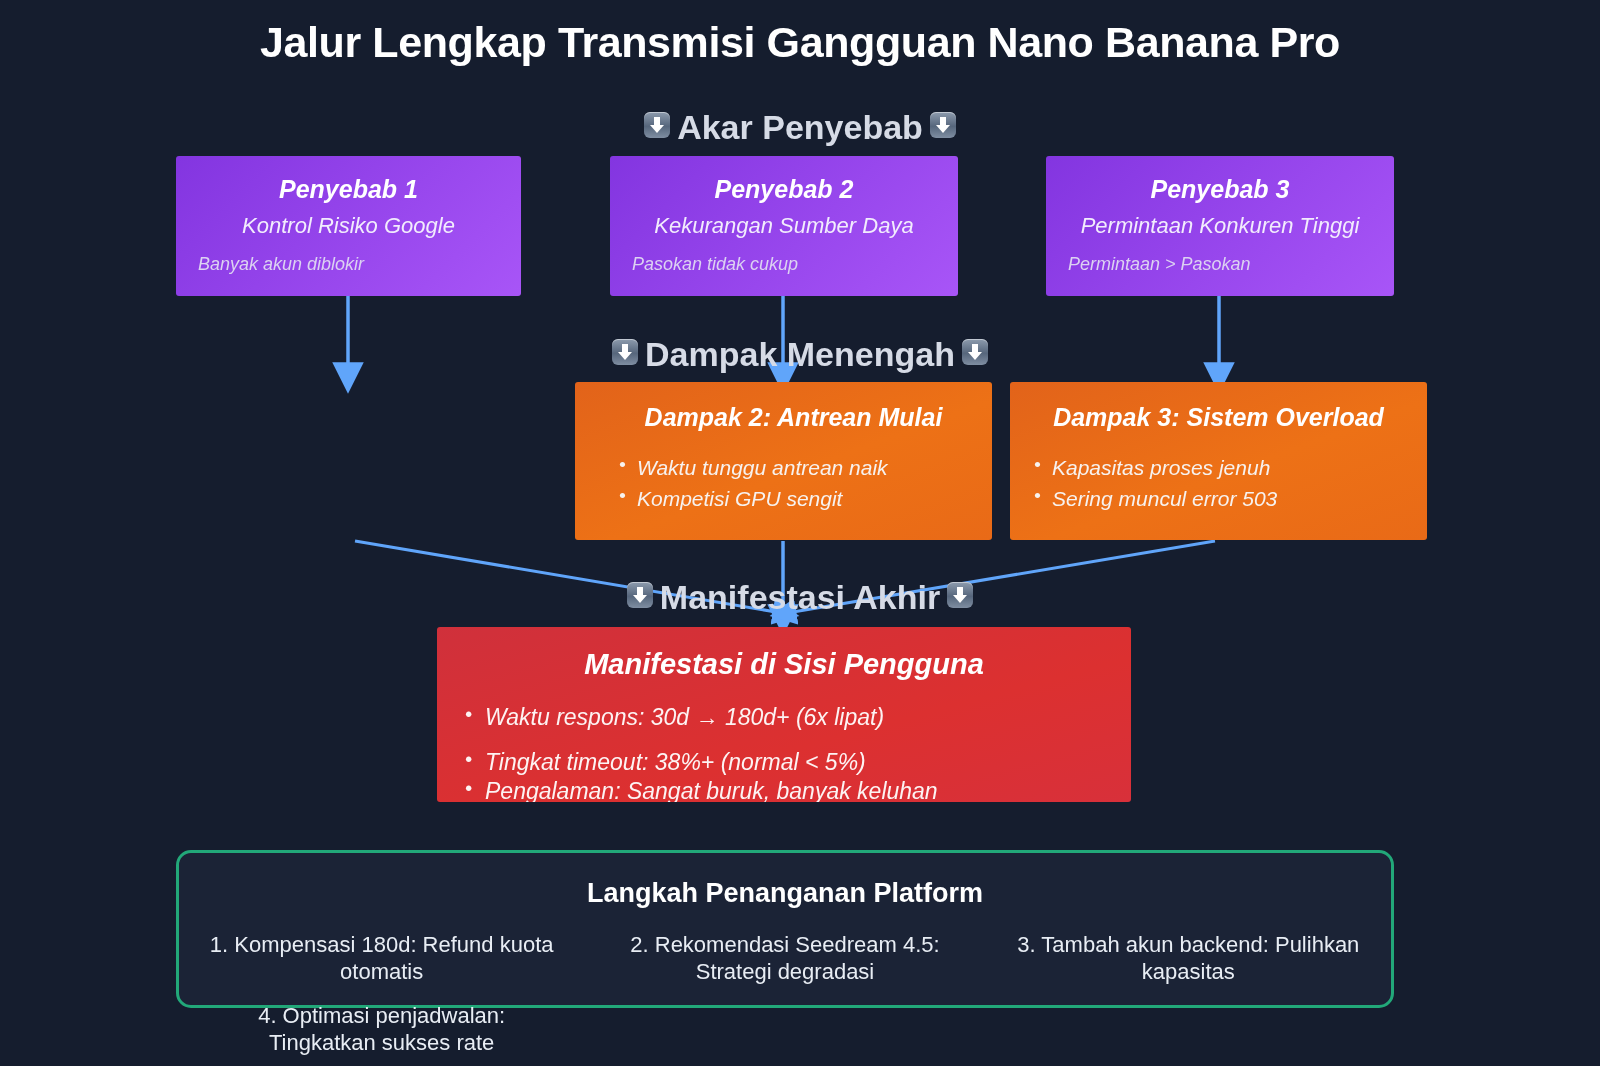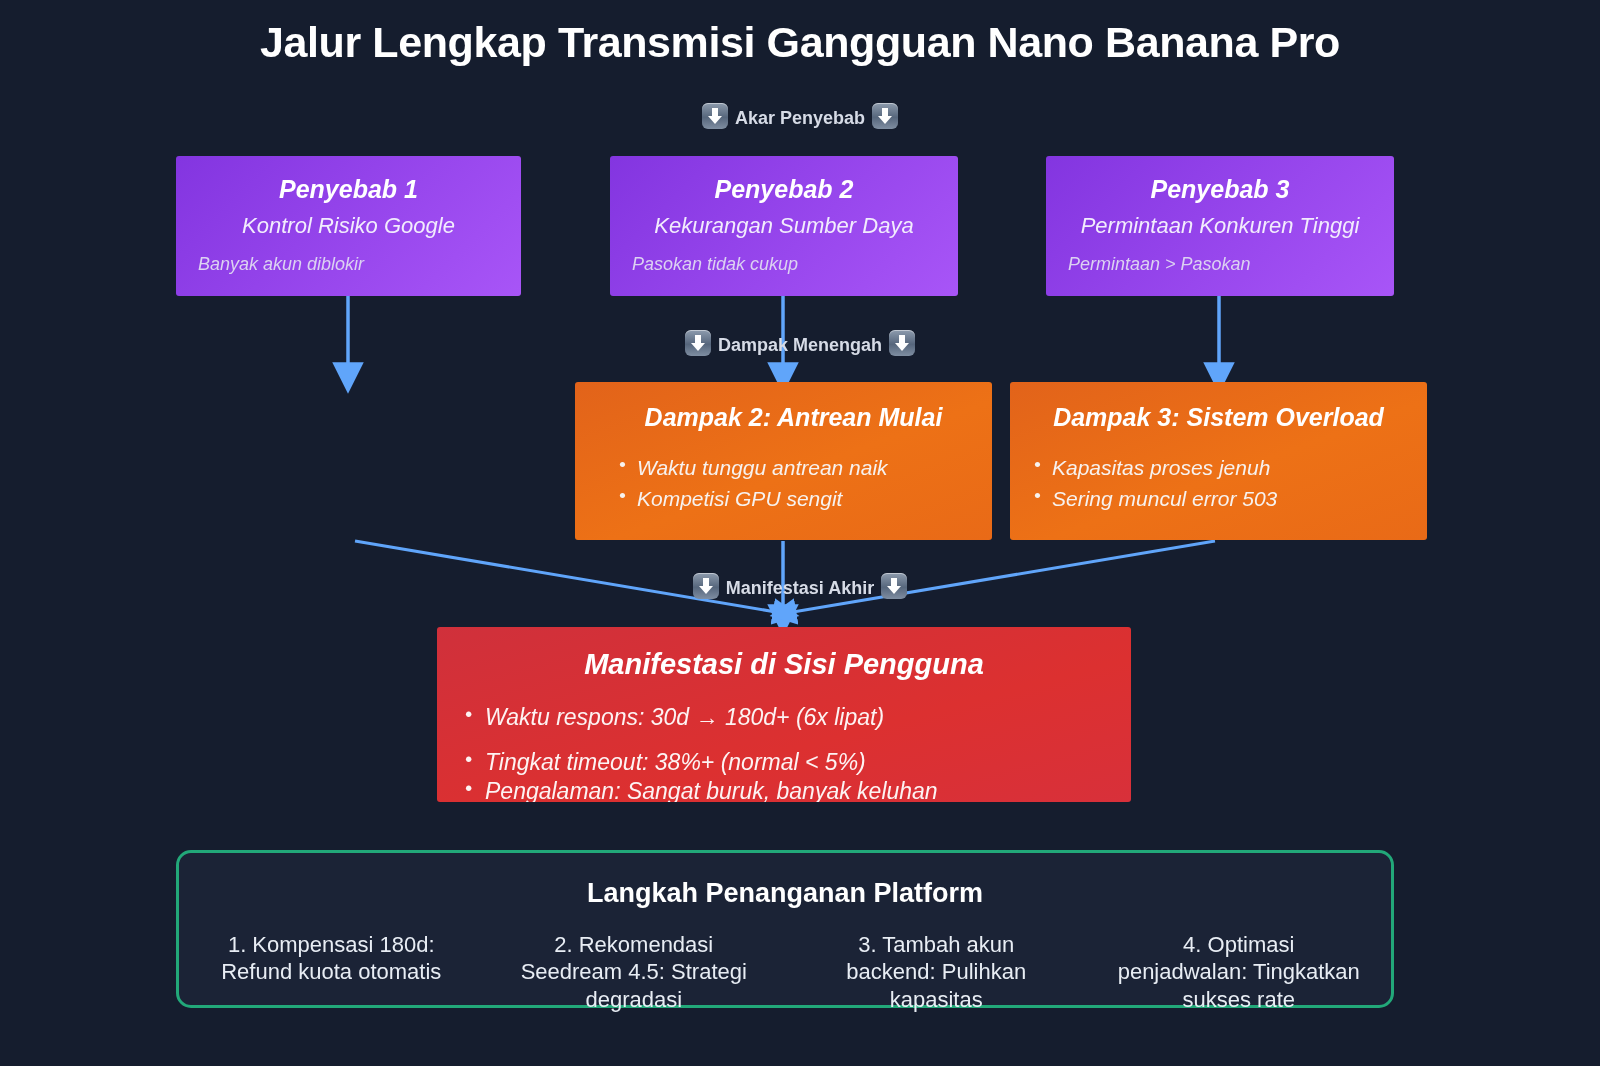--- a/index.html
+++ b/index.html
@@ -48,21 +48,21 @@
     color: #ffffff;
     z-index: 5;
   }
 
   
   .section-label {
     position: absolute;
     width: 1600px;
     left: 0;
     text-align: center;
-    font-size: 18px;
+    font-size: 34px;
     font-weight: bold;
     color: #d6dbe6;
     z-index: 6;
     white-space: nowrap;
   }
   .section-label .lbl-text { vertical-align: middle; }
 
   
   .dl-emoji {
     display: inline-block;
@@ -210,21 +210,21 @@
   .solutions .s-title {
     text-align: center;
     font-size: 27px;
     font-weight: bold;
     color: #ffffff;
     margin-bottom: 22px;
     line-height: 1.1;
   }
   .solutions .s-grid {
     display: grid;
-    grid-template-columns: 1fr 1fr 1fr 1fr;
+    grid-template-columns: 1fr 1fr 1fr;
     column-gap: 58px;
     row-gap: 16px;
   }
   .solutions .s-item {
     font-size: 22px;
     color: #e8edf4;
     line-height: 1.25;
     text-align: center;
   }
 </style>

